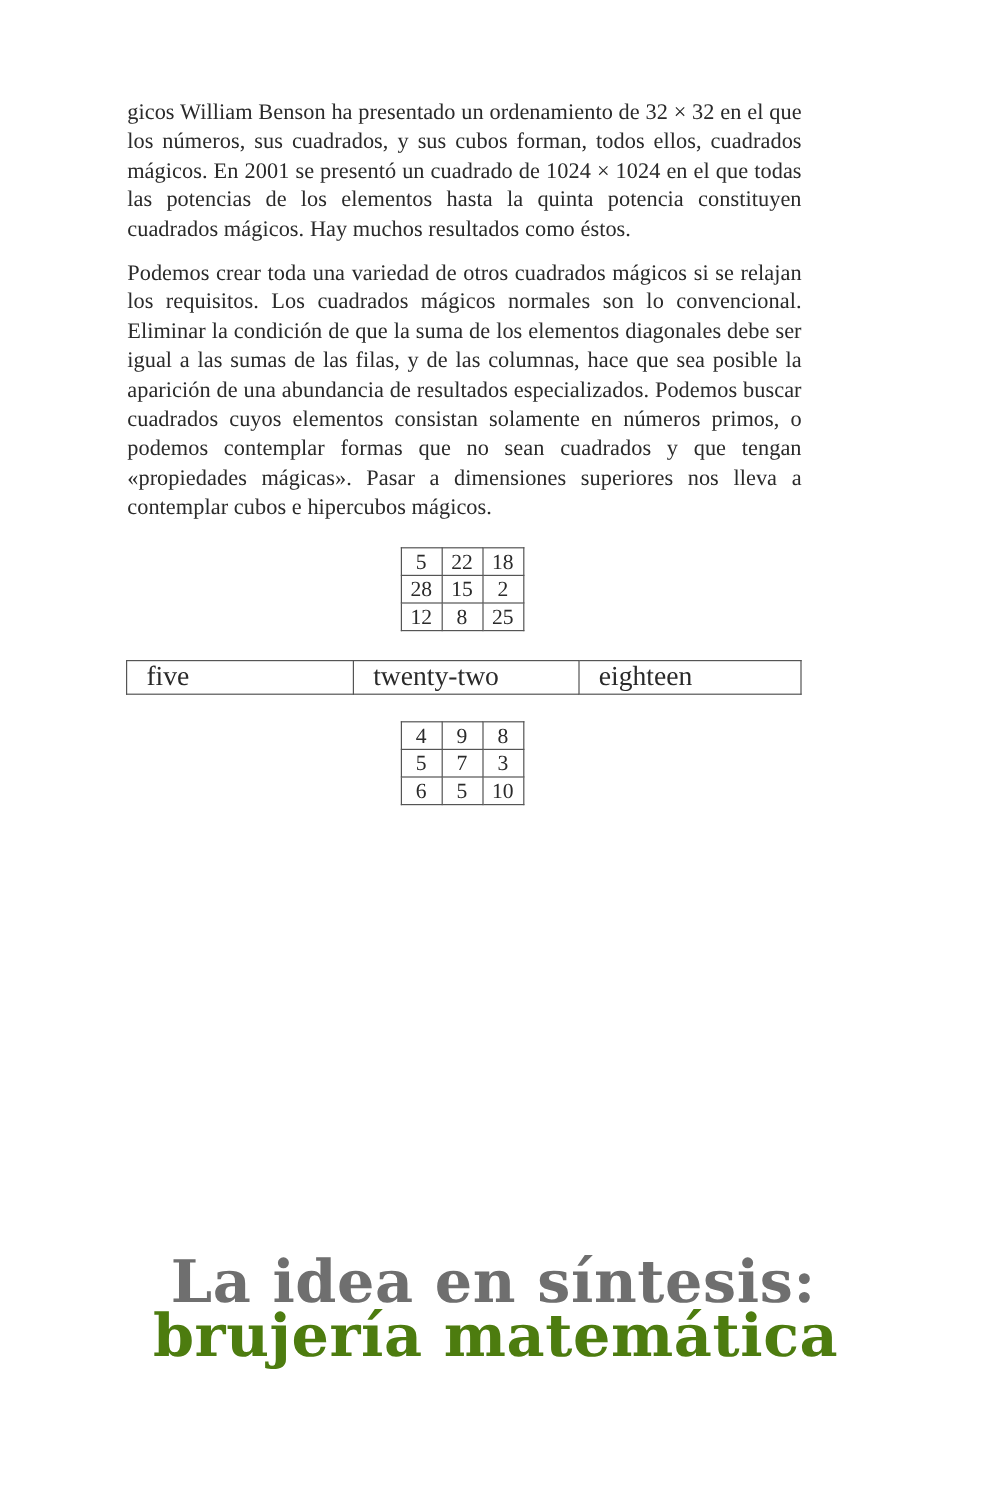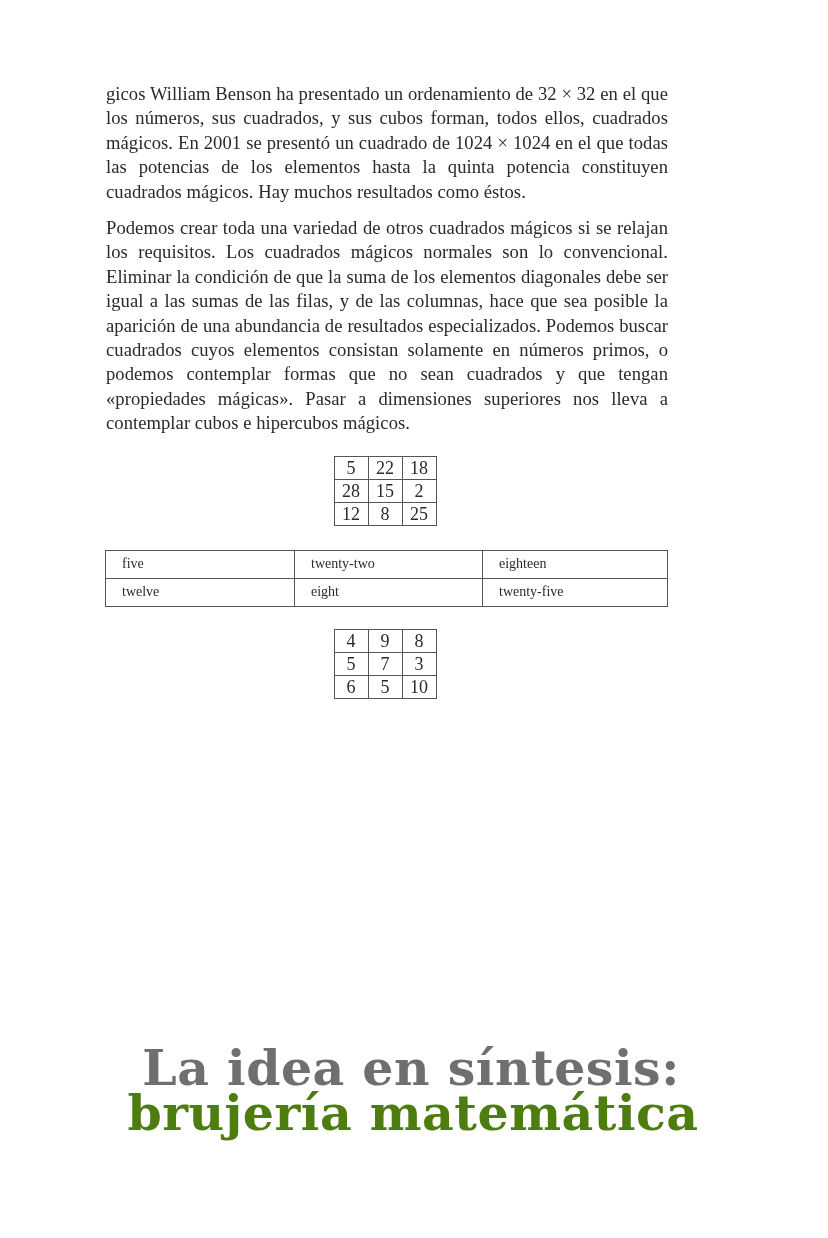--- a/index.html
+++ b/index.html
@@ -51,21 +51,21 @@
     text-align: center;
     vertical-align: middle;
     color: #2a2a2a;
   }
 
   
   table.words {
     border-collapse: collapse;
     width: 563px;
     margin-left: -1px;
-    font-size: 14px;
+    font-size: 23px;
     line-height: 20px;
   }
   table.words td {
     border: 1.3px solid #555;
     height: 27px;
     padding: 0 0 0 16px;
     text-align: left;
     vertical-align: middle;
     color: #2a2a2a;
   }
@@ -134,25 +134,20 @@
 
   <div style="height:14px"></div>
 
   <table class="words">
     <tbody>
         <tr>
       <td class="c1">five</td>
       <td class="c2">twenty-two</td>
       <td>eighteen</td>
     </tr>
-    <tr>
-      <td class="c1">twelve</td>
-      <td class="c2">eight</td>
-      <td>twenty-five</td>
-    </tr>
   </tbody>
     </table>
   <div style="height:10px"></div>
 
   <div style="height:12px"></div>
 
   <div class="grid-wrap">
     <table class="grid">
       <tbody>
           <tr>

